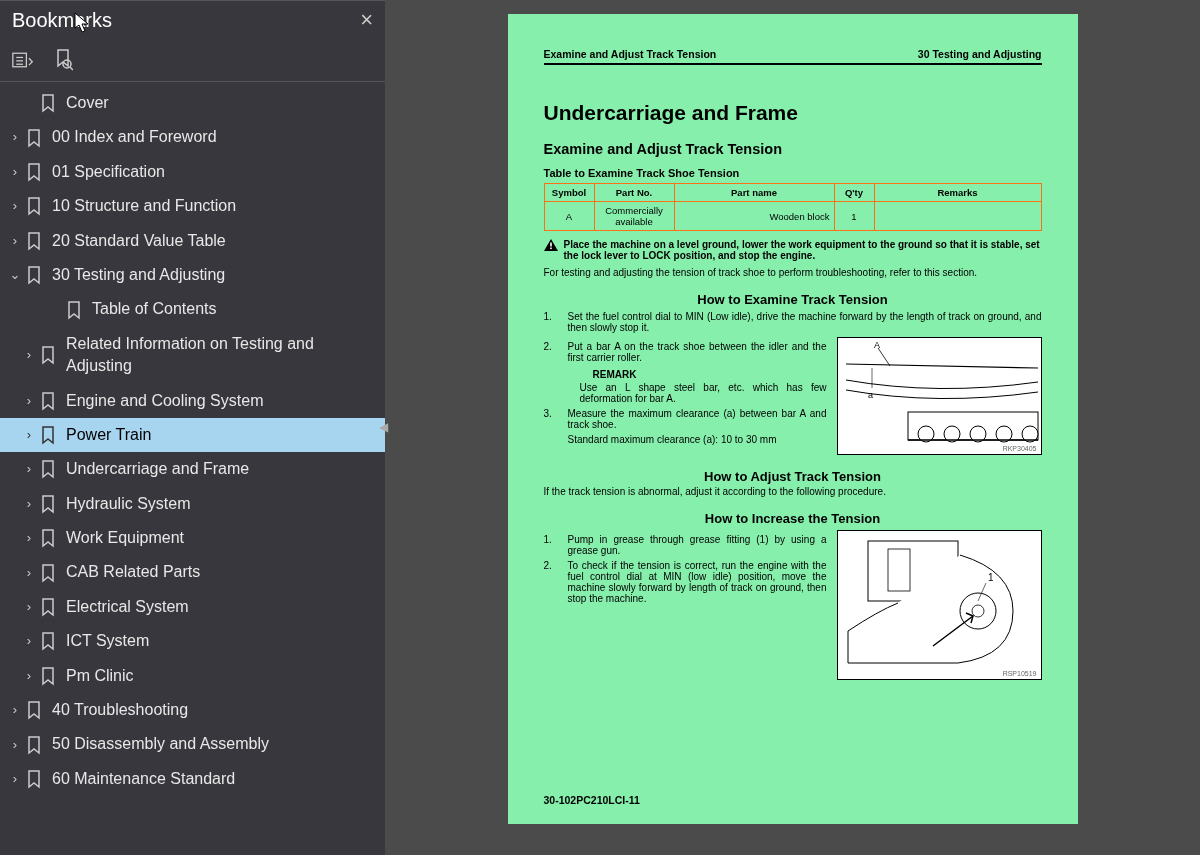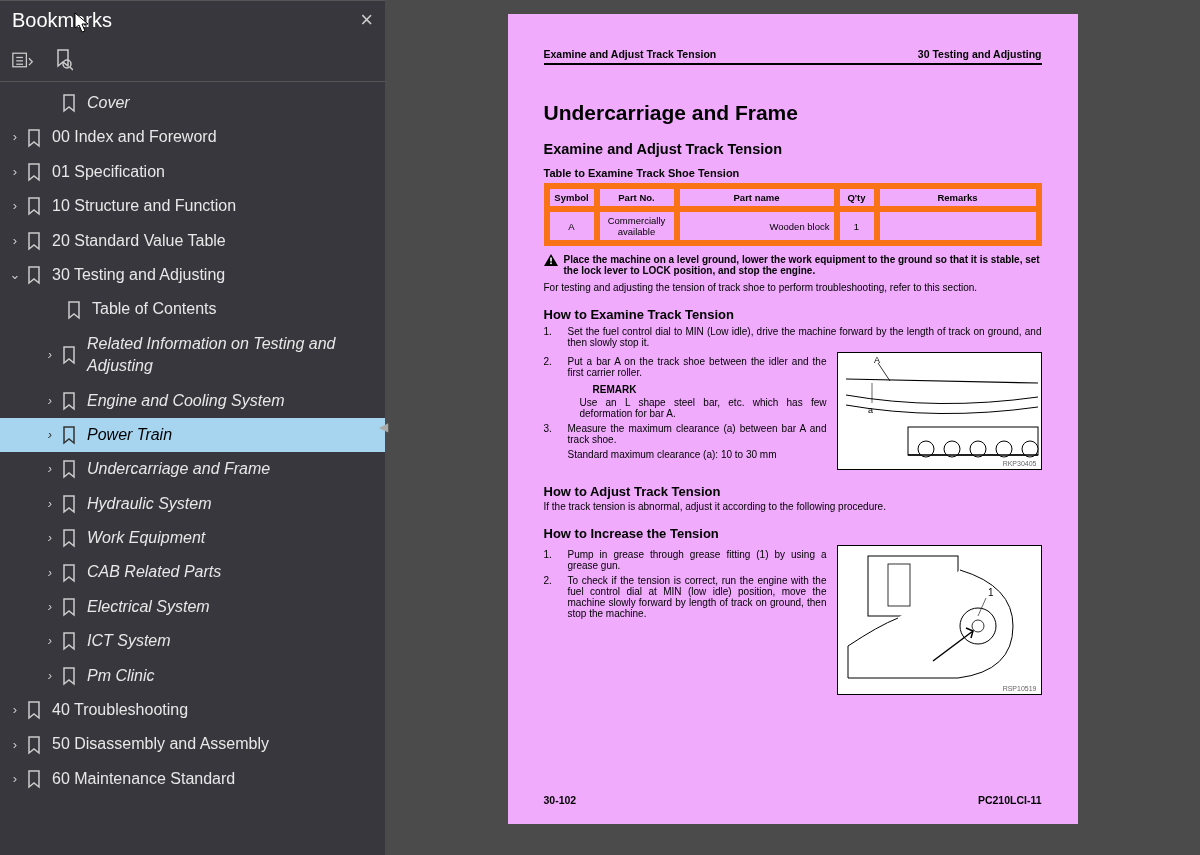--- a/index.html
+++ b/index.html
@@ -53,21 +53,21 @@
   font-weight: 300;
   color: #e8e8e8;
   line-height: 1.4;
 }
 .node.selected { background: #a7d4ef; color: #000; }
 .chevron { width: 18px; text-align:center; font-size: 13px; color: #ccc; flex-shrink:0; }
 .node.selected .chevron { color: #333; }
 .bm-icon { width: 20px; height: 20px; flex-shrink:0; margin-right: 8px; }
 .node-label { flex: 1; }
 .indent-0 { padding-left: 6px; }
-.indent-1 { padding-left: 41px; font-style: italic; }
+.indent-1 { padding-left: 20px; }
 .indent-2 { padding-left: 46px; }
 .node.wrap .node-label { white-space: normal; }
 .cursor { position: absolute; left: 74px; top: 12px; z-index: 10; pointer-events: none; }
 
 .page-area {
   flex: 1;
   background: #4b4b4b;
   display: flex;
   align-items: flex-start;
   justify-content: center;
@@ -79,45 +79,45 @@
   left: -6px;
   top: 420px;
   width: 12px; height: 20px;
   color: #aaa;
   font-size: 12px;
   cursor: pointer;
 }
 .page {
   width: 570px;
   height: 810px;
-  background: #f0abfc;
+  background: #86efac;
   color: #000;
   padding: 34px 36px 20px 36px;
   font-family: Arial, Helvetica, sans-serif;
   position: relative;
 }
 .pg-running { display:flex; justify-content:space-between; font-size: 10.5px; font-weight: bold; border-bottom: 2px solid #000; padding-bottom: 3px; }
 .pg-title { font-size: 21px; font-weight: bold; margin-top: 36px; }
 .pg-h2 { font-size: 14.5px; font-weight: bold; margin-top: 16px; }
 .pg-h3 { font-size: 11px; font-weight: bold; margin-top: 10px; }
 .pg-table { width: 100%; border-collapse: collapse; margin-top: 4px; }
-.pg-table th, .pg-table td { border: 6px solid #f97316; font-size: 9.5px; padding: 3px 4px; text-align: center; }
+.pg-table th, .pg-table td { border: 1px solid #f97316; font-size: 9.5px; padding: 3px 4px; text-align: center; }
 .pg-table td.left { text-align: right; }
 .warn-row { display:flex; gap: 6px; font-size: 10px; font-weight: bold; margin-top: 8px; }
 .warn-icon { flex-shrink:0; width: 14px; }
 .pg-p { font-size: 10px; margin-top: 6px; text-align: justify; }
-.pg-section { font-size: 13px; font-weight: bold; margin-top: 14px; }
+.pg-section { font-size: 13px; font-weight: bold; margin-top: 14px; text-align: center; }
 .numlist { margin-top: 4px; }
 .numlist .row { display:flex; gap: 10px; font-size: 10px; margin-top: 4px; }
 .numlist .num { width: 14px; flex-shrink:0; }
 .numlist .txt { flex: 1; text-align: justify; }
 .remark-lbl { font-size: 10px; font-weight: bold; margin-top: 6px; padding-left: 25px; }
 .fig-box { border: 1px solid #000; background: #fff; position: relative; }
 .fig-caption { position:absolute; bottom: 2px; right: 4px; font-size: 7px; color: #666; }
-.page-footer { position: absolute; bottom: 18px; left: 36px; right: 36px; display:flex; justify-content:space-between; font-size: 10.5px; font-weight: bold; }
+.page-footer { position: absolute; bottom: 18px; left: 36px; right: 36px; display:flex; font-size: 10.5px; font-weight: bold; }
 .two-col { display:flex; gap: 10px; margin-top: 4px; }
 .two-col .textcol { flex: 1; }
 .two-col .figcol { width: 205px; flex-shrink:0; }
 </style>
 </head>
 <body>
 
 <div class="sidebar">
   <div class="sidebar-header">
     <span>Bookmarks</span>

